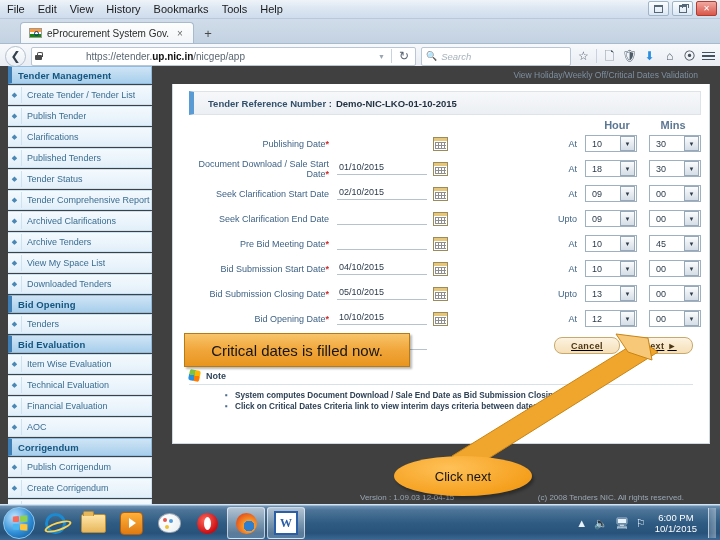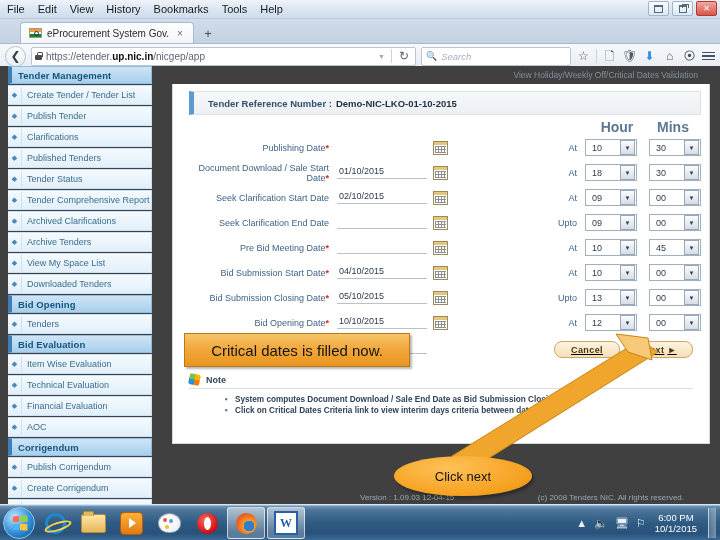--- a/index.html
+++ b/index.html
@@ -84,21 +84,21 @@
     color:#33404d;font-size:12px;flex:none;
   }
   .navbtn.circled{border:1px solid #b3c0cd;background:linear-gradient(to bottom,#fdfefe,#e9eef4);}
   #urlbox{
     flex:1;height:17px;background:#fff;border:1px solid #b9c6d3;border-radius:2px;
     display:flex;align-items:center;padding:0 3px;gap:4px;min-width:0;
   }
   .lock{width:7px;height:8px;position:relative;flex:none;}
   .lock .body{position:absolute;bottom:0;width:7px;height:5px;background:#4a4a4a;border-radius:1px;}
   .lock .shk{position:absolute;top:0;left:1.5px;width:4px;height:4px;border:1.2px solid #4a4a4a;border-bottom:none;border-radius:2px 2px 0 0;}
-  #url{font-size:10px;color:#5b6772;white-space:nowrap;overflow:hidden;}
+  #url{font-size:10px;color:#5b6772;white-space:nowrap;overflow:hidden;margin-left:40px;}
   #url b{color:#111;font-weight:700;}
   .dropcaret{color:#9aa6b2;font-size:7px;padding:0 2px;}
   .vsep{width:1px;height:14px;background:#c8d3de;}
   .reload{color:#566270;font-size:12px;padding:0 3px;}
   #searchbox{
     width:140px;height:17px;background:#fff;border:1px solid #b9c6d3;border-radius:2px;
     display:flex;align-items:center;gap:4px;padding:0 4px;flex:none;
   }
   #searchbox .mag{color:#5d6a77;font-size:9px;}
   #searchbox .ph{font-size:9.5px;color:#a8b2bc;font-style:italic;}
@@ -143,21 +143,21 @@
     margin:7px 8px 0 16px;height:22px;
     background:linear-gradient(to bottom,#f6f8fa,#eceff3);
     border:1px solid #dde3e9;border-left:5px solid #5a9bd4;
     display:flex;align-items:center;padding-left:14px;
   }
   #trn-bar .l{font-size:9.5px;color:#33506b;font-weight:700;}
   #trn-bar .v{font-size:9.5px;color:#1f2f3f;font-weight:700;padding-left:4px;}
 
   
   #form{margin:4px 8px 0 16px;}
-  .colhead{display:flex;font-size:14px;color:#5c7792;font-weight:700;align-items:center;}
+  .colhead{display:flex;font-size:11px;color:#5c7792;font-weight:700;align-items:center;}
   .colhead .sp{flex:1;}
   .colhead .h1{width:56px;text-align:center;}
   .colhead .h2{width:56px;text-align:center;}
   .row{display:flex;align-items:center;height:25px;}
   .lbl{
     width:140px;flex:none;text-align:right;font-size:9px;color:#3f6386;
     line-height:10px;padding-right:8px;
   }
   .lbl .req{color:#cc2b2b;font-weight:700;}
   .dfield{width:92px;flex:none;position:relative;margin-top:43px;}

